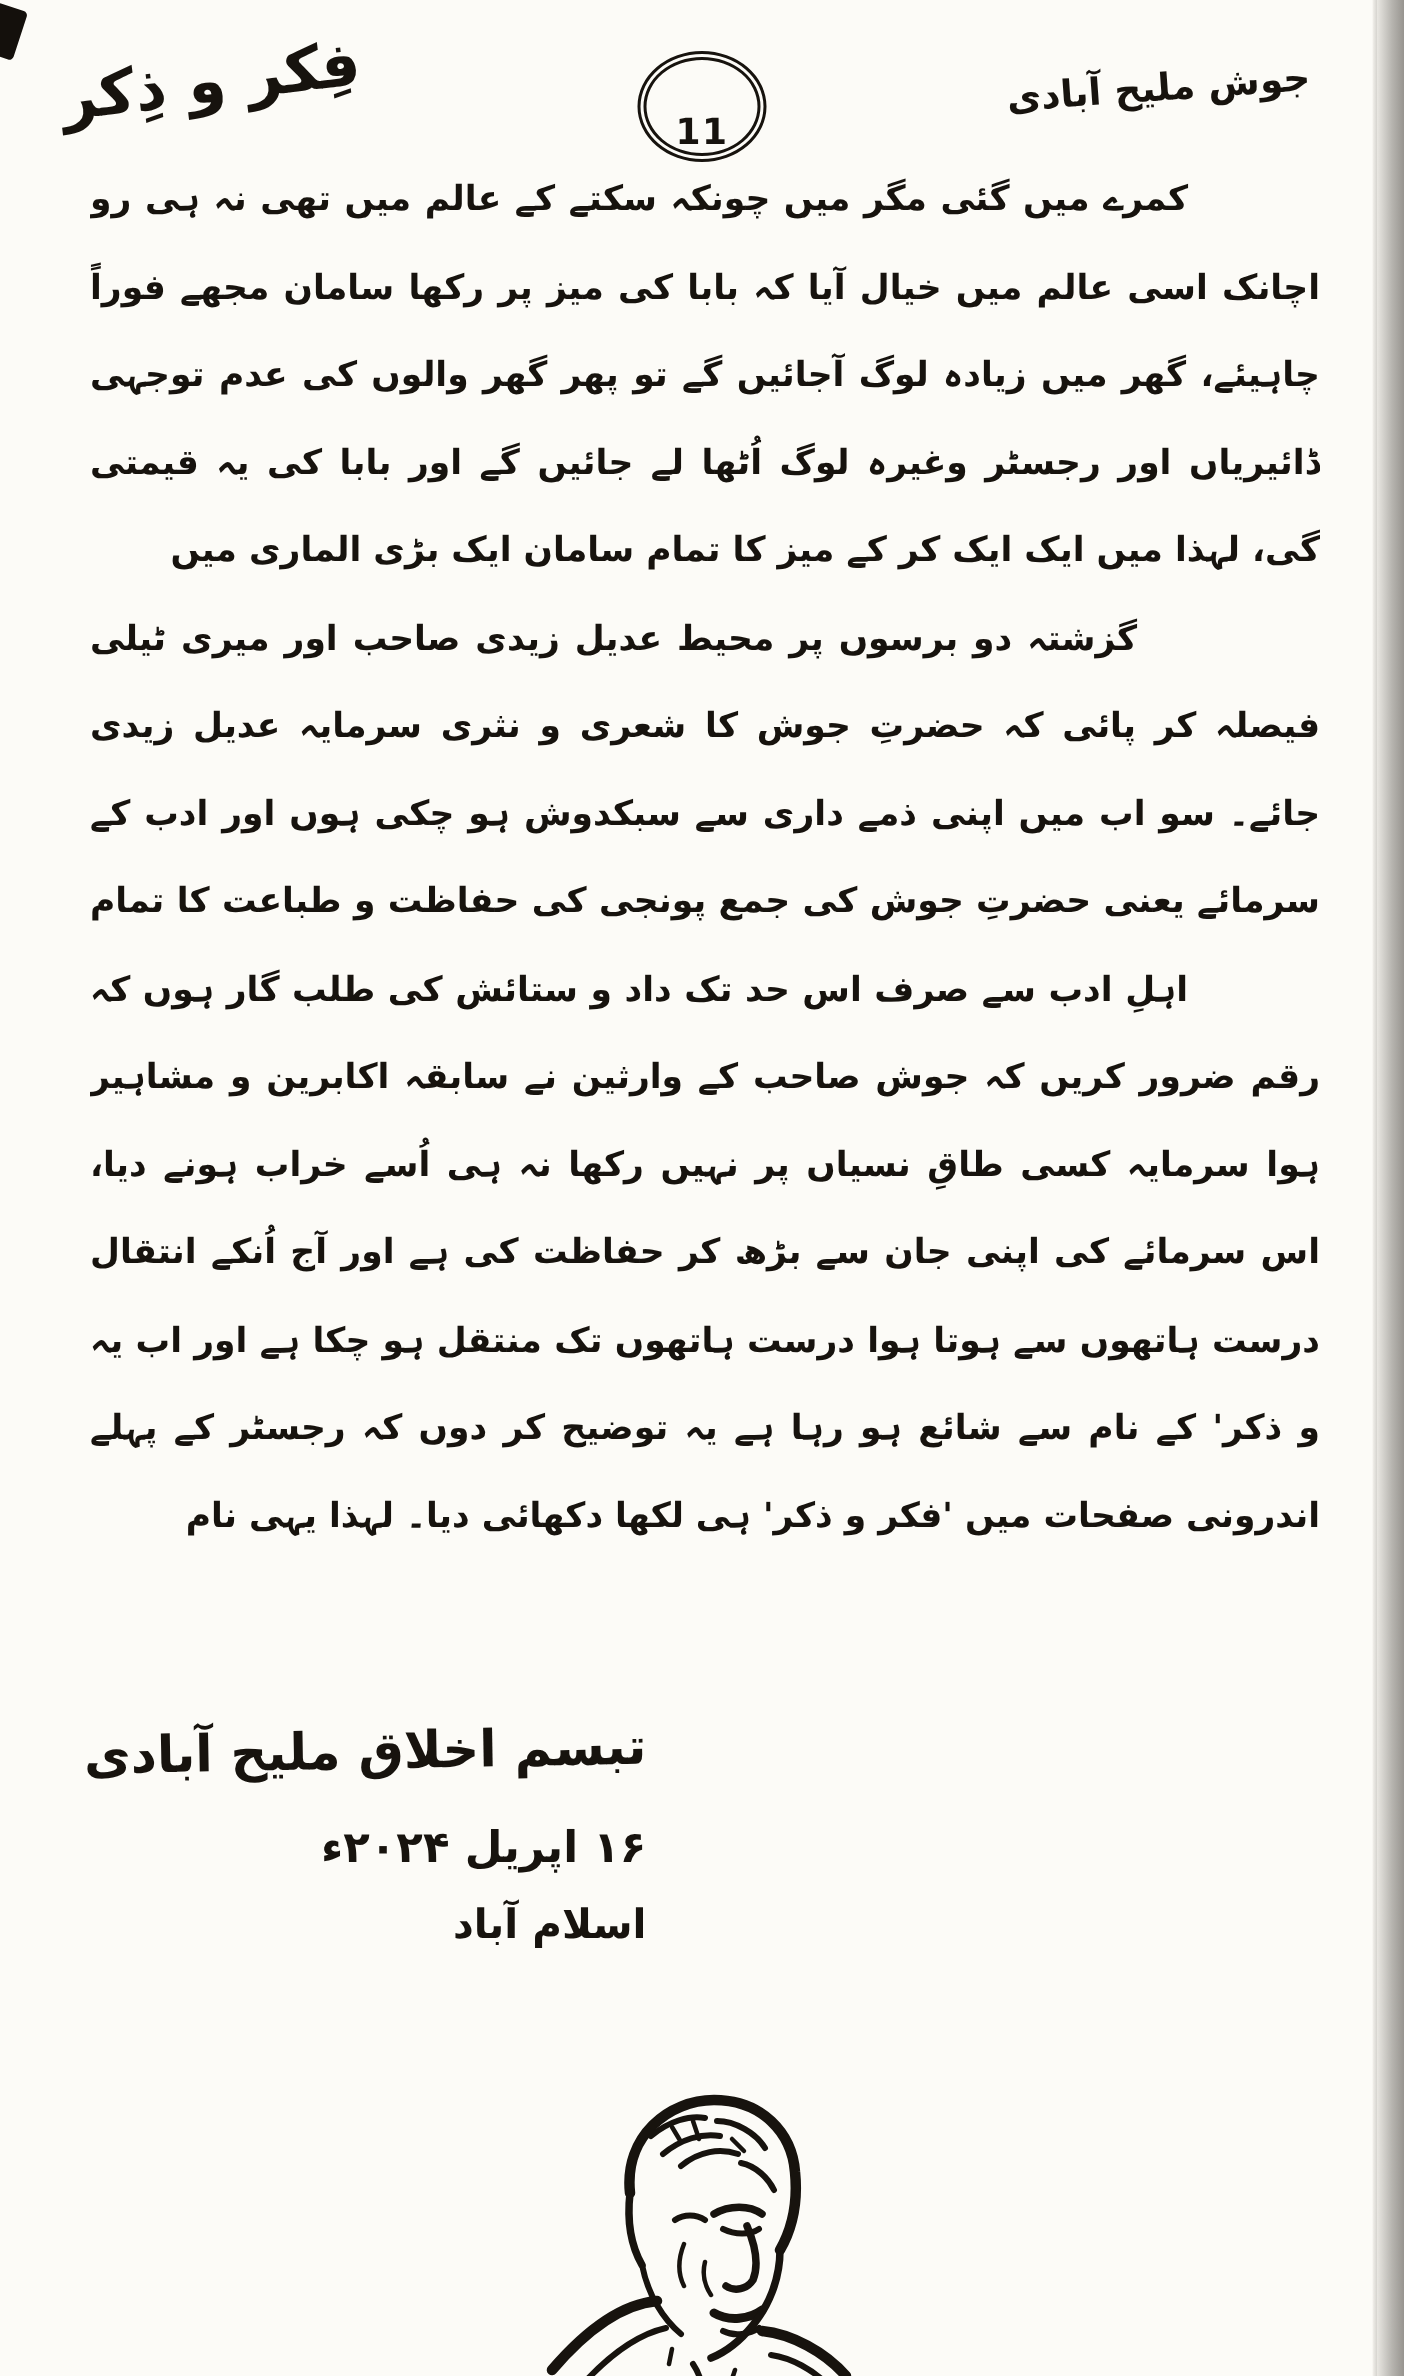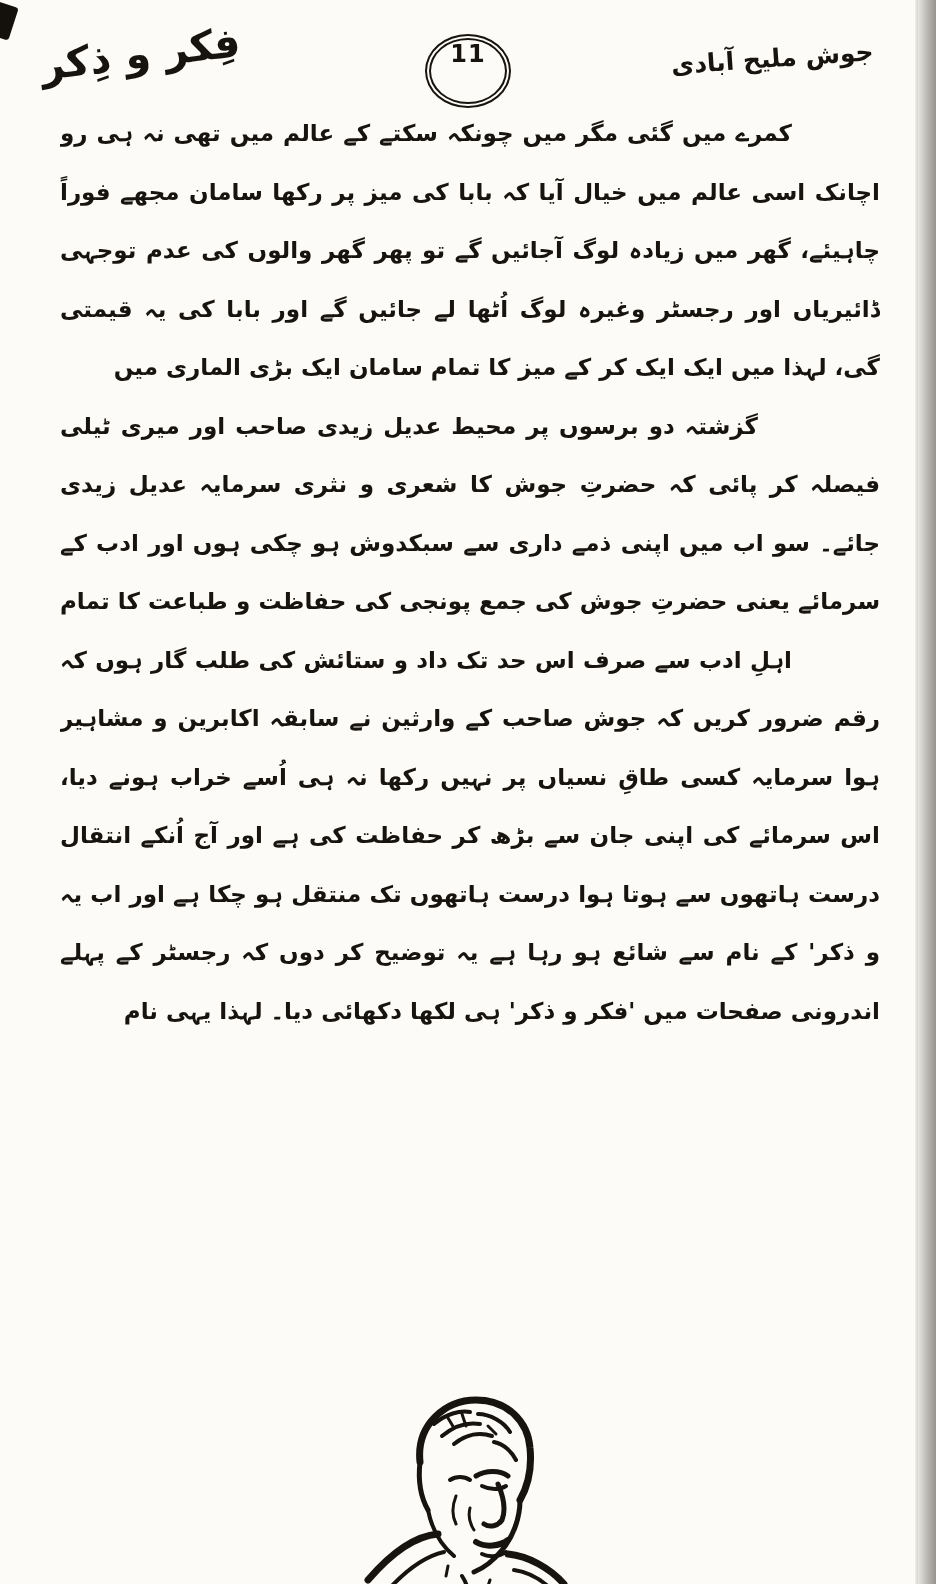--- a/index.html
+++ b/index.html
@@ -31,21 +31,21 @@
     position:absolute;top:30px;left:40px;
     font-size:41px;font-weight:bold;
     transform:rotate(-7deg);
     letter-spacing:-1px;
     direction:rtl;white-space:nowrap;
   }
   .page-oval{
     position:absolute;top:34px;left:50%;transform:translateX(-50%);
     width:74px;height:62px;
     border:6px double #17130e;border-radius:50%;
-    display:flex;align-items:flex-start;justify-content:center;
+    display:flex;align-items:flex-end;justify-content:center;
     background:transparent;
   }
   .page-oval .num{
     font-size:24px;font-weight:bold;letter-spacing:1px;direction:ltr;
   }
   .running-head{
     position:absolute;top:44px;right:62px;
     font-size:25px;font-weight:bold;
     transform:rotate(-4deg);
     white-space:nowrap;
@@ -109,20 +109,25 @@
     <div class="line">سرمائے یعنی حضرتِ جوش کی جمع پونجی کی حفاظت و طباعت کا تمام بوجھ عدیل زیدی</div>
     <div class="line indent">اہلِ ادب سے صرف اس حد تک داد و ستائش کی طلب گار ہوں کہ وہ اس بات کو تاریخ میں</div>
     <div class="line">رقم ضرور کریں کہ جوش صاحب کے وارثین نے سابقہ اکابرین و مشاہیر کے وارثین کی طرح اُنکا لکھا</div>
     <div class="line">ہوا سرمایہ کسی طاقِ نسیاں پر نہیں رکھا نہ ہی اُسے خراب ہونے دیا، اسکے برعکس تمام افرادِ خانہ نے</div>
     <div class="line">اس سرمائے کی اپنی جان سے بڑھ کر حفاظت کی ہے اور آج اُنکے انتقال کے ۴۲ برسوں بعد بھی</div>
     <div class="line">درست ہاتھوں سے ہوتا ہوا درست ہاتھوں تک منتقل ہو چکا ہے اور اب یہ ذکر و فکر کے بجائے 'فکر</div>
     <div class="line">و ذکر' کے نام سے شائع ہو رہا ہے یہ توضیح کر دوں کہ رجسٹر کے پہلے صفحے پر اِسکا نام 'ذکر و فکر' تھا مگر</div>
     <div class="line para-end">اندرونی صفحات میں 'فکر و ذکر' ہی لکھا دکھائی دیا۔ لہذا یہی نام درست تسلیم کیا جانا چاہیئے۔</div>
   </div>
 
+  <div class="signature">
+    <div class="sig-name">تبسم اخلاق ملیح آبادی</div>
+    <div class="sig-date">۱۶ اپریل ۲۰۲۴ء</div>
+    <div class="sig-place">اسلام آباد</div>
+  </div>
 
   <div class="portrait">
     <svg viewBox="0 0 224 210" width="224" height="210" fill="none" stroke="#17130e" stroke-linecap="round" stroke-linejoin="round">
 
       <path d="M62 78 C58 40 88 16 118 16 C150 16 170 38 172 64 C174 84 170 102 162 116" stroke-width="7"></path>
       <path d="M62 78 C60 96 62 112 70 126" stroke-width="5"></path>
 
       <path d="M76 40 C88 30 102 26 112 28" stroke-width="4"></path>
       <path d="M84 52 C96 42 110 38 122 40" stroke-width="4"></path>
       <path d="M96 60 C108 50 122 48 134 52" stroke-width="4"></path>

